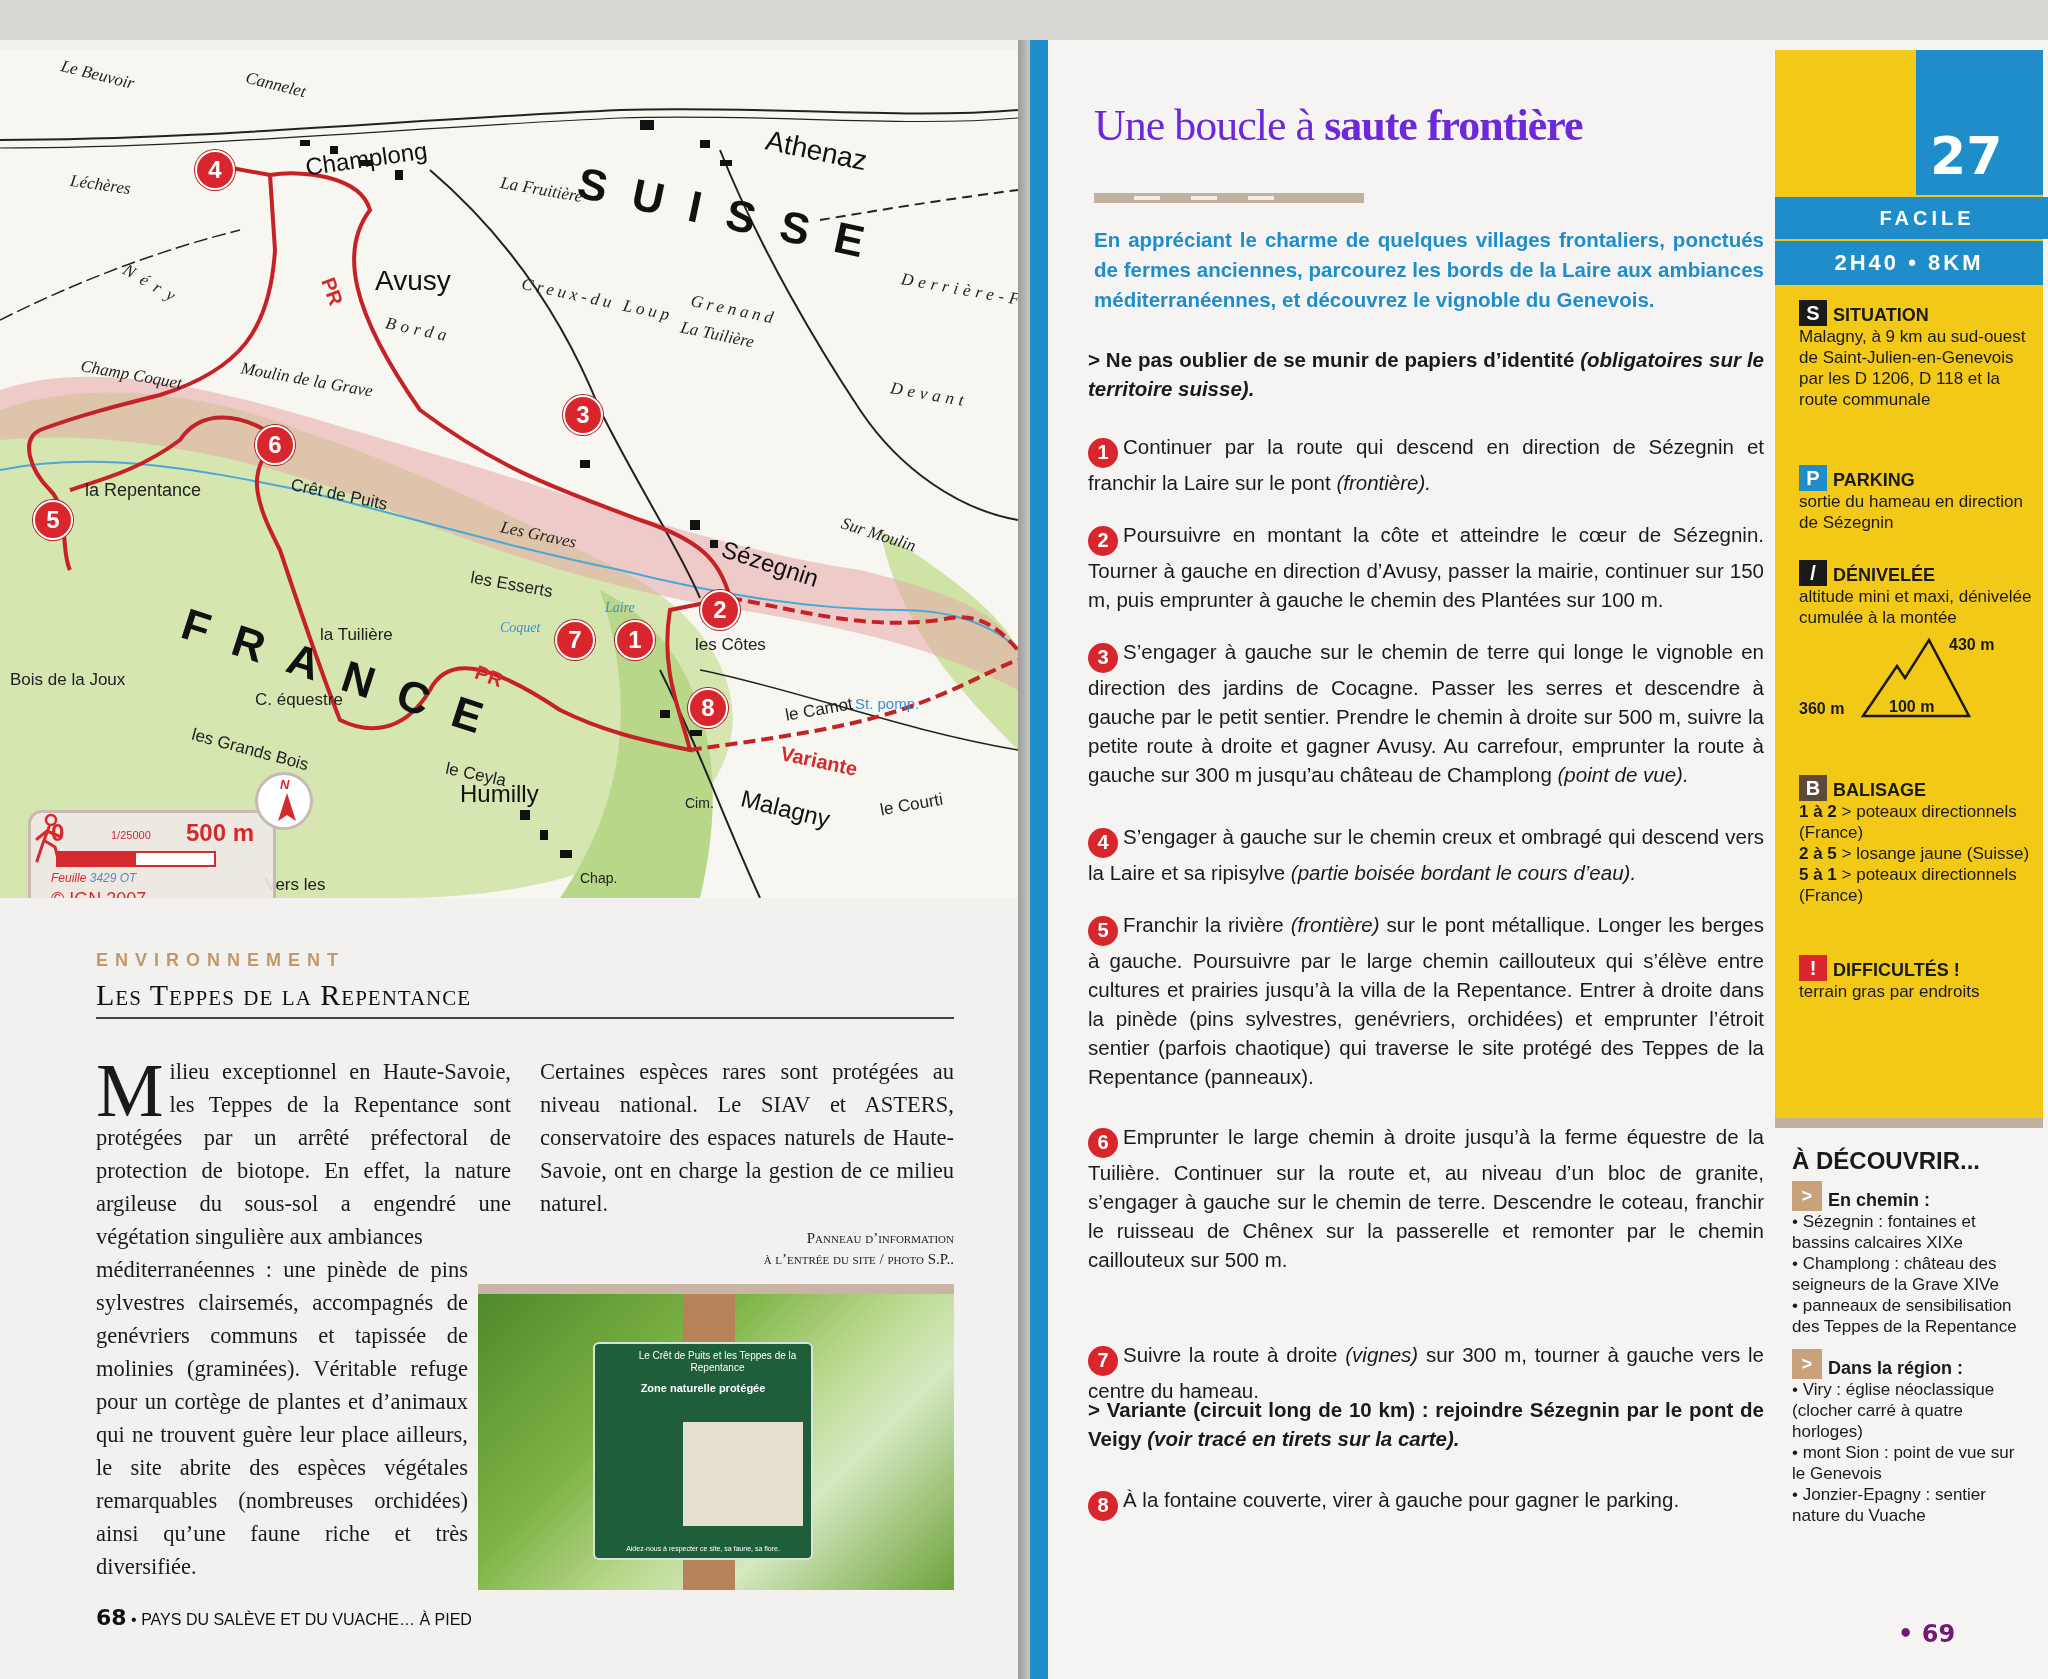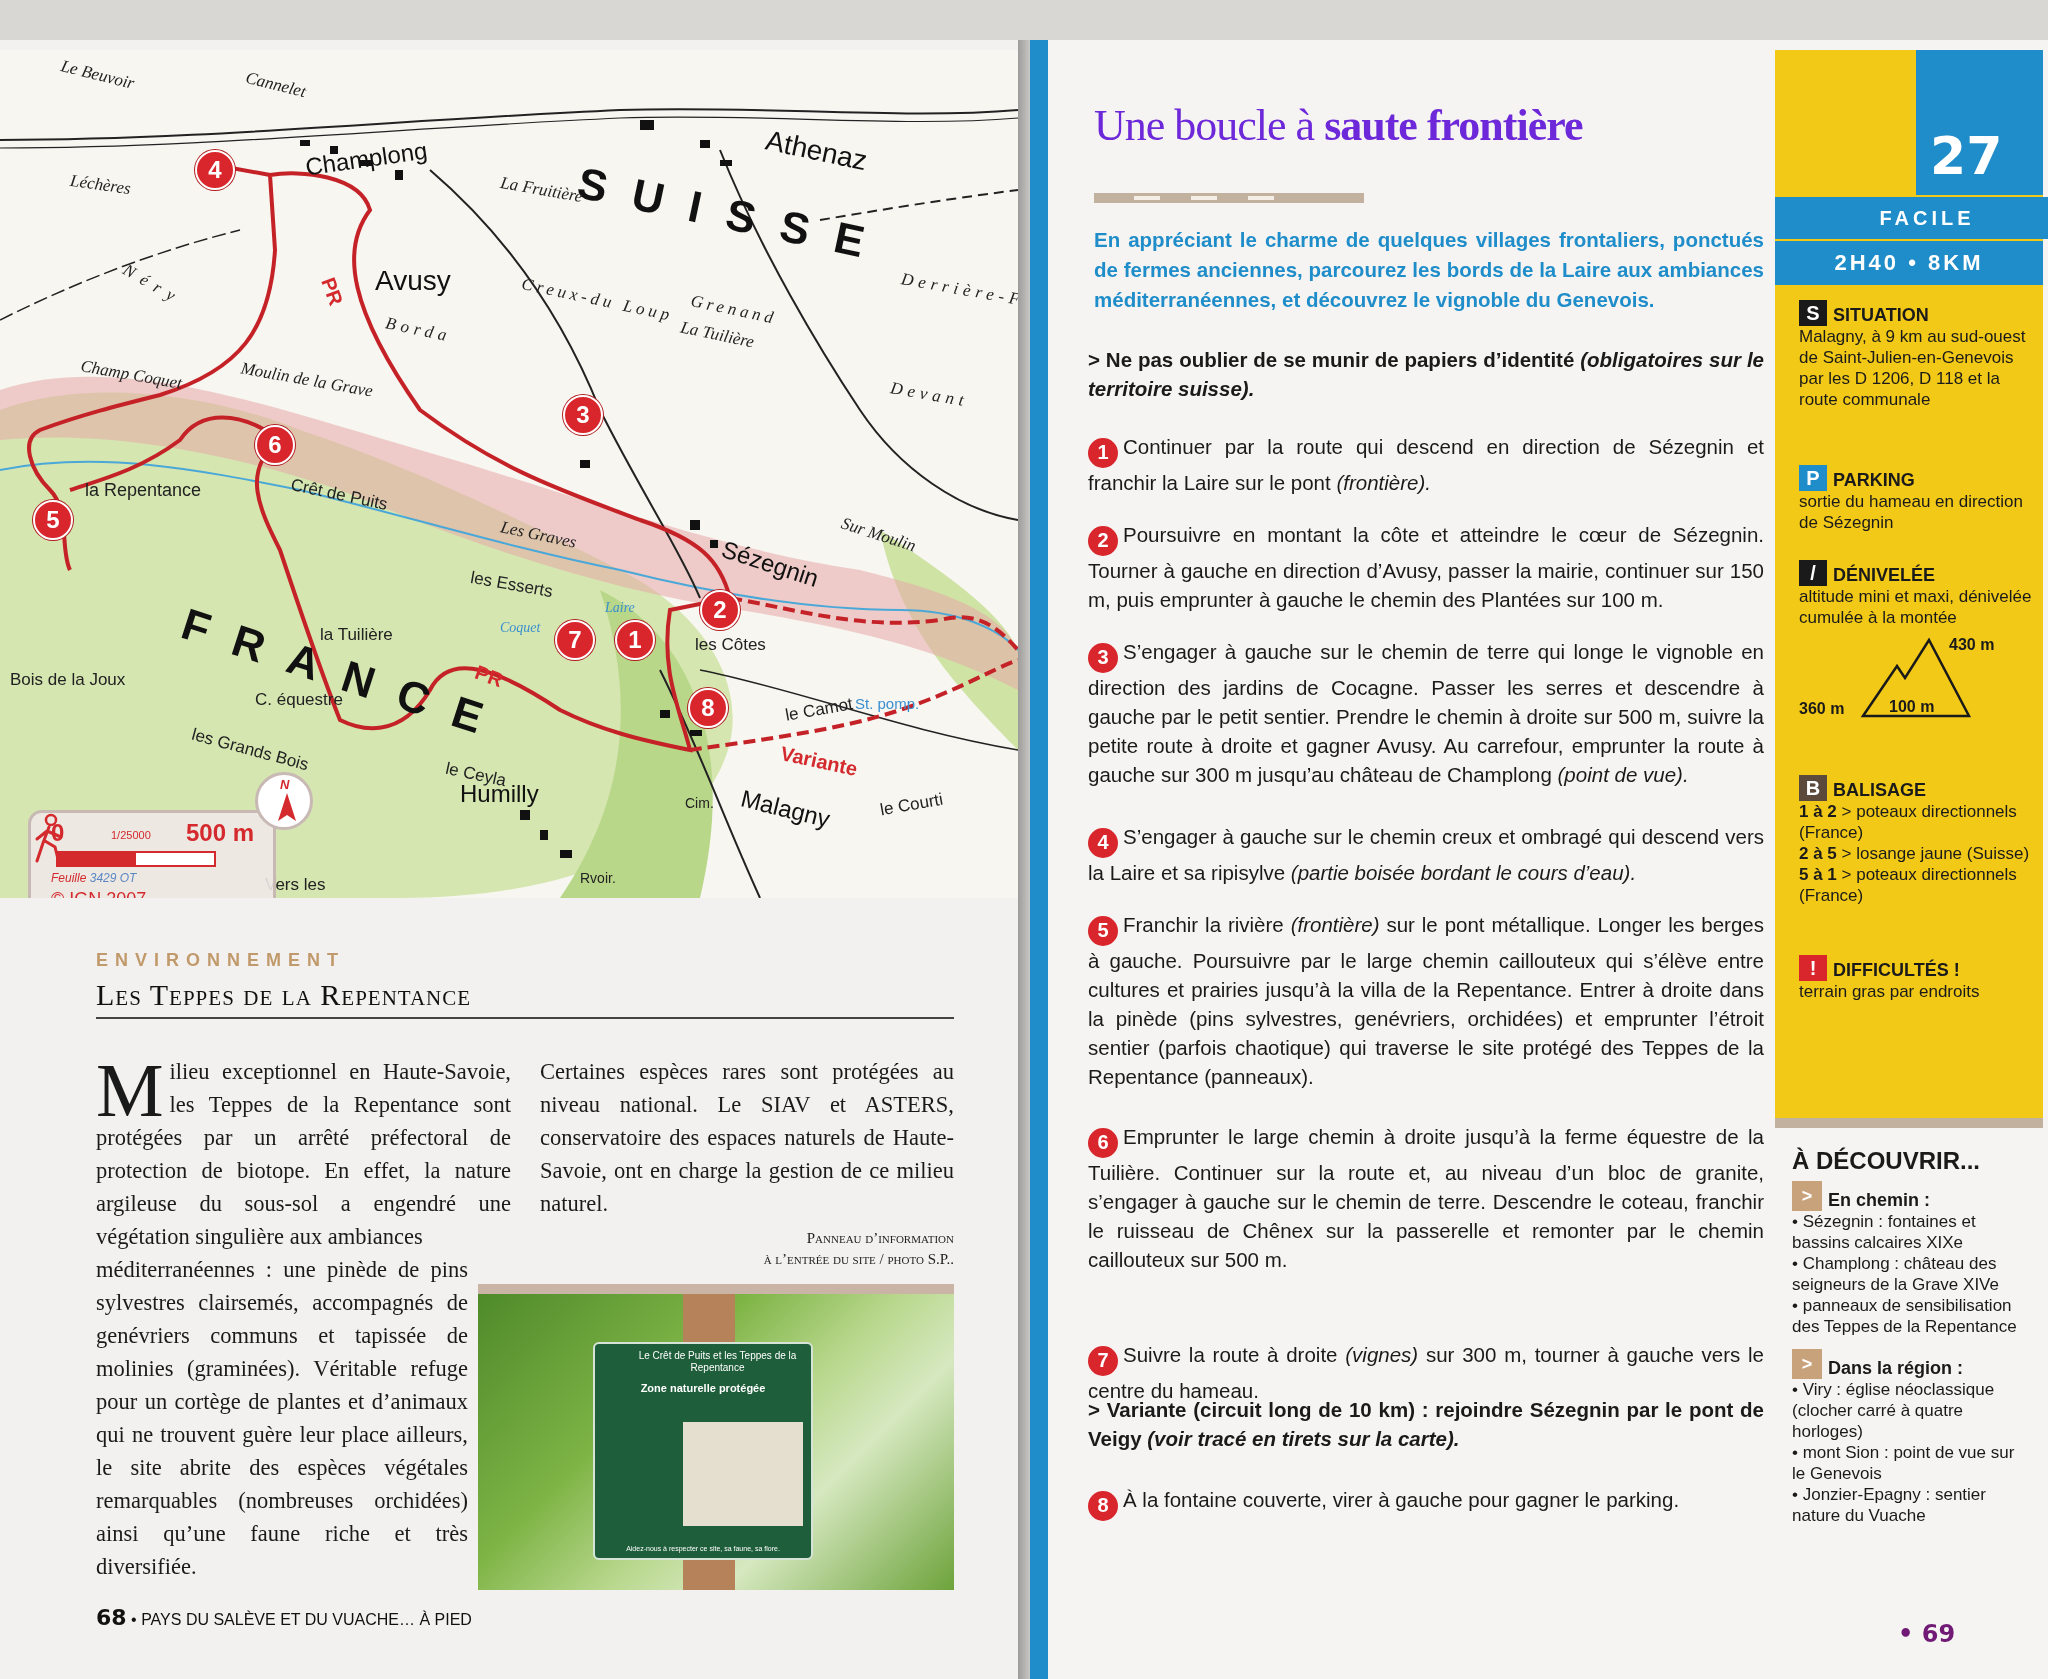--- a/index.html
+++ b/index.html
@@ -236,21 +236,21 @@
   <span class="map-label" style="left:85px;top:430px;font-style:normal;font-family:'Liberation Sans',sans-serif;font-size:18px;">la Repentance</span>
   <span class="map-label" style="left:290px;top:435px;transform:rotate(12deg);font-style:normal;font-family:'Liberation Sans',sans-serif;">Crêt de Puits</span>
   <span class="map-label" style="left:320px;top:575px;font-style:normal;font-family:'Liberation Sans',sans-serif;">la Tuilière</span>
   <span class="map-label" style="left:255px;top:640px;font-style:normal;font-family:'Liberation Sans',sans-serif;">C. équestre</span>
   <span class="map-label" style="left:10px;top:620px;font-style:normal;font-family:'Liberation Sans',sans-serif;">Bois de la Joux</span>
   <span class="map-label" style="left:190px;top:690px;transform:rotate(15deg);font-style:normal;font-family:'Liberation Sans',sans-serif;">les Grands Bois</span>
   <span class="map-label" style="left:445px;top:715px;transform:rotate(12deg);font-style:normal;font-family:'Liberation Sans',sans-serif;">le Ceyla</span>
   <span class="map-label" style="left:785px;top:650px;transform:rotate(-10deg);font-style:normal;font-family:'Liberation Sans',sans-serif;">le Camot</span>
   <span class="map-label" style="left:855px;top:645px;color:#3a8fd0;font-style:normal;font-family:'Liberation Sans',sans-serif;font-size:15px;">St. pomp.</span>
   <span class="map-label" style="left:880px;top:745px;transform:rotate(-10deg);font-style:normal;font-family:'Liberation Sans',sans-serif;">le Courti</span>
-  <span class="map-label" style="left:580px;top:820px;font-style:normal;font-family:'Liberation Sans',sans-serif;font-size:14px;">Rvoir.</span>
+  <span class="map-label" style="left:580px;top:820px;font-style:normal;font-family:'Liberation Sans',sans-serif;font-size:14px;">Chap.</span>
   <span class="map-label" style="left:685px;top:745px;font-style:normal;font-family:'Liberation Sans',sans-serif;font-size:14px;">Cim.</span>
   <span class="map-label" style="left:265px;top:825px;font-style:normal;font-family:'Liberation Sans',sans-serif;">Vers les</span>
 
   <span class="map-label red" style="left:318px;top:230px;transform:rotate(70deg);">PR</span>
   <span class="map-label red" style="left:475px;top:615px;transform:rotate(20deg);">PR</span>
   <span class="map-label red" style="left:780px;top:700px;transform:rotate(12deg);">Variante</span>
 
   <div class="waypoint" style="left:615px;top:570px;">1</div>
   <div class="waypoint" style="left:700px;top:540px;">2</div>
   <div class="waypoint" style="left:563px;top:345px;">3</div>

